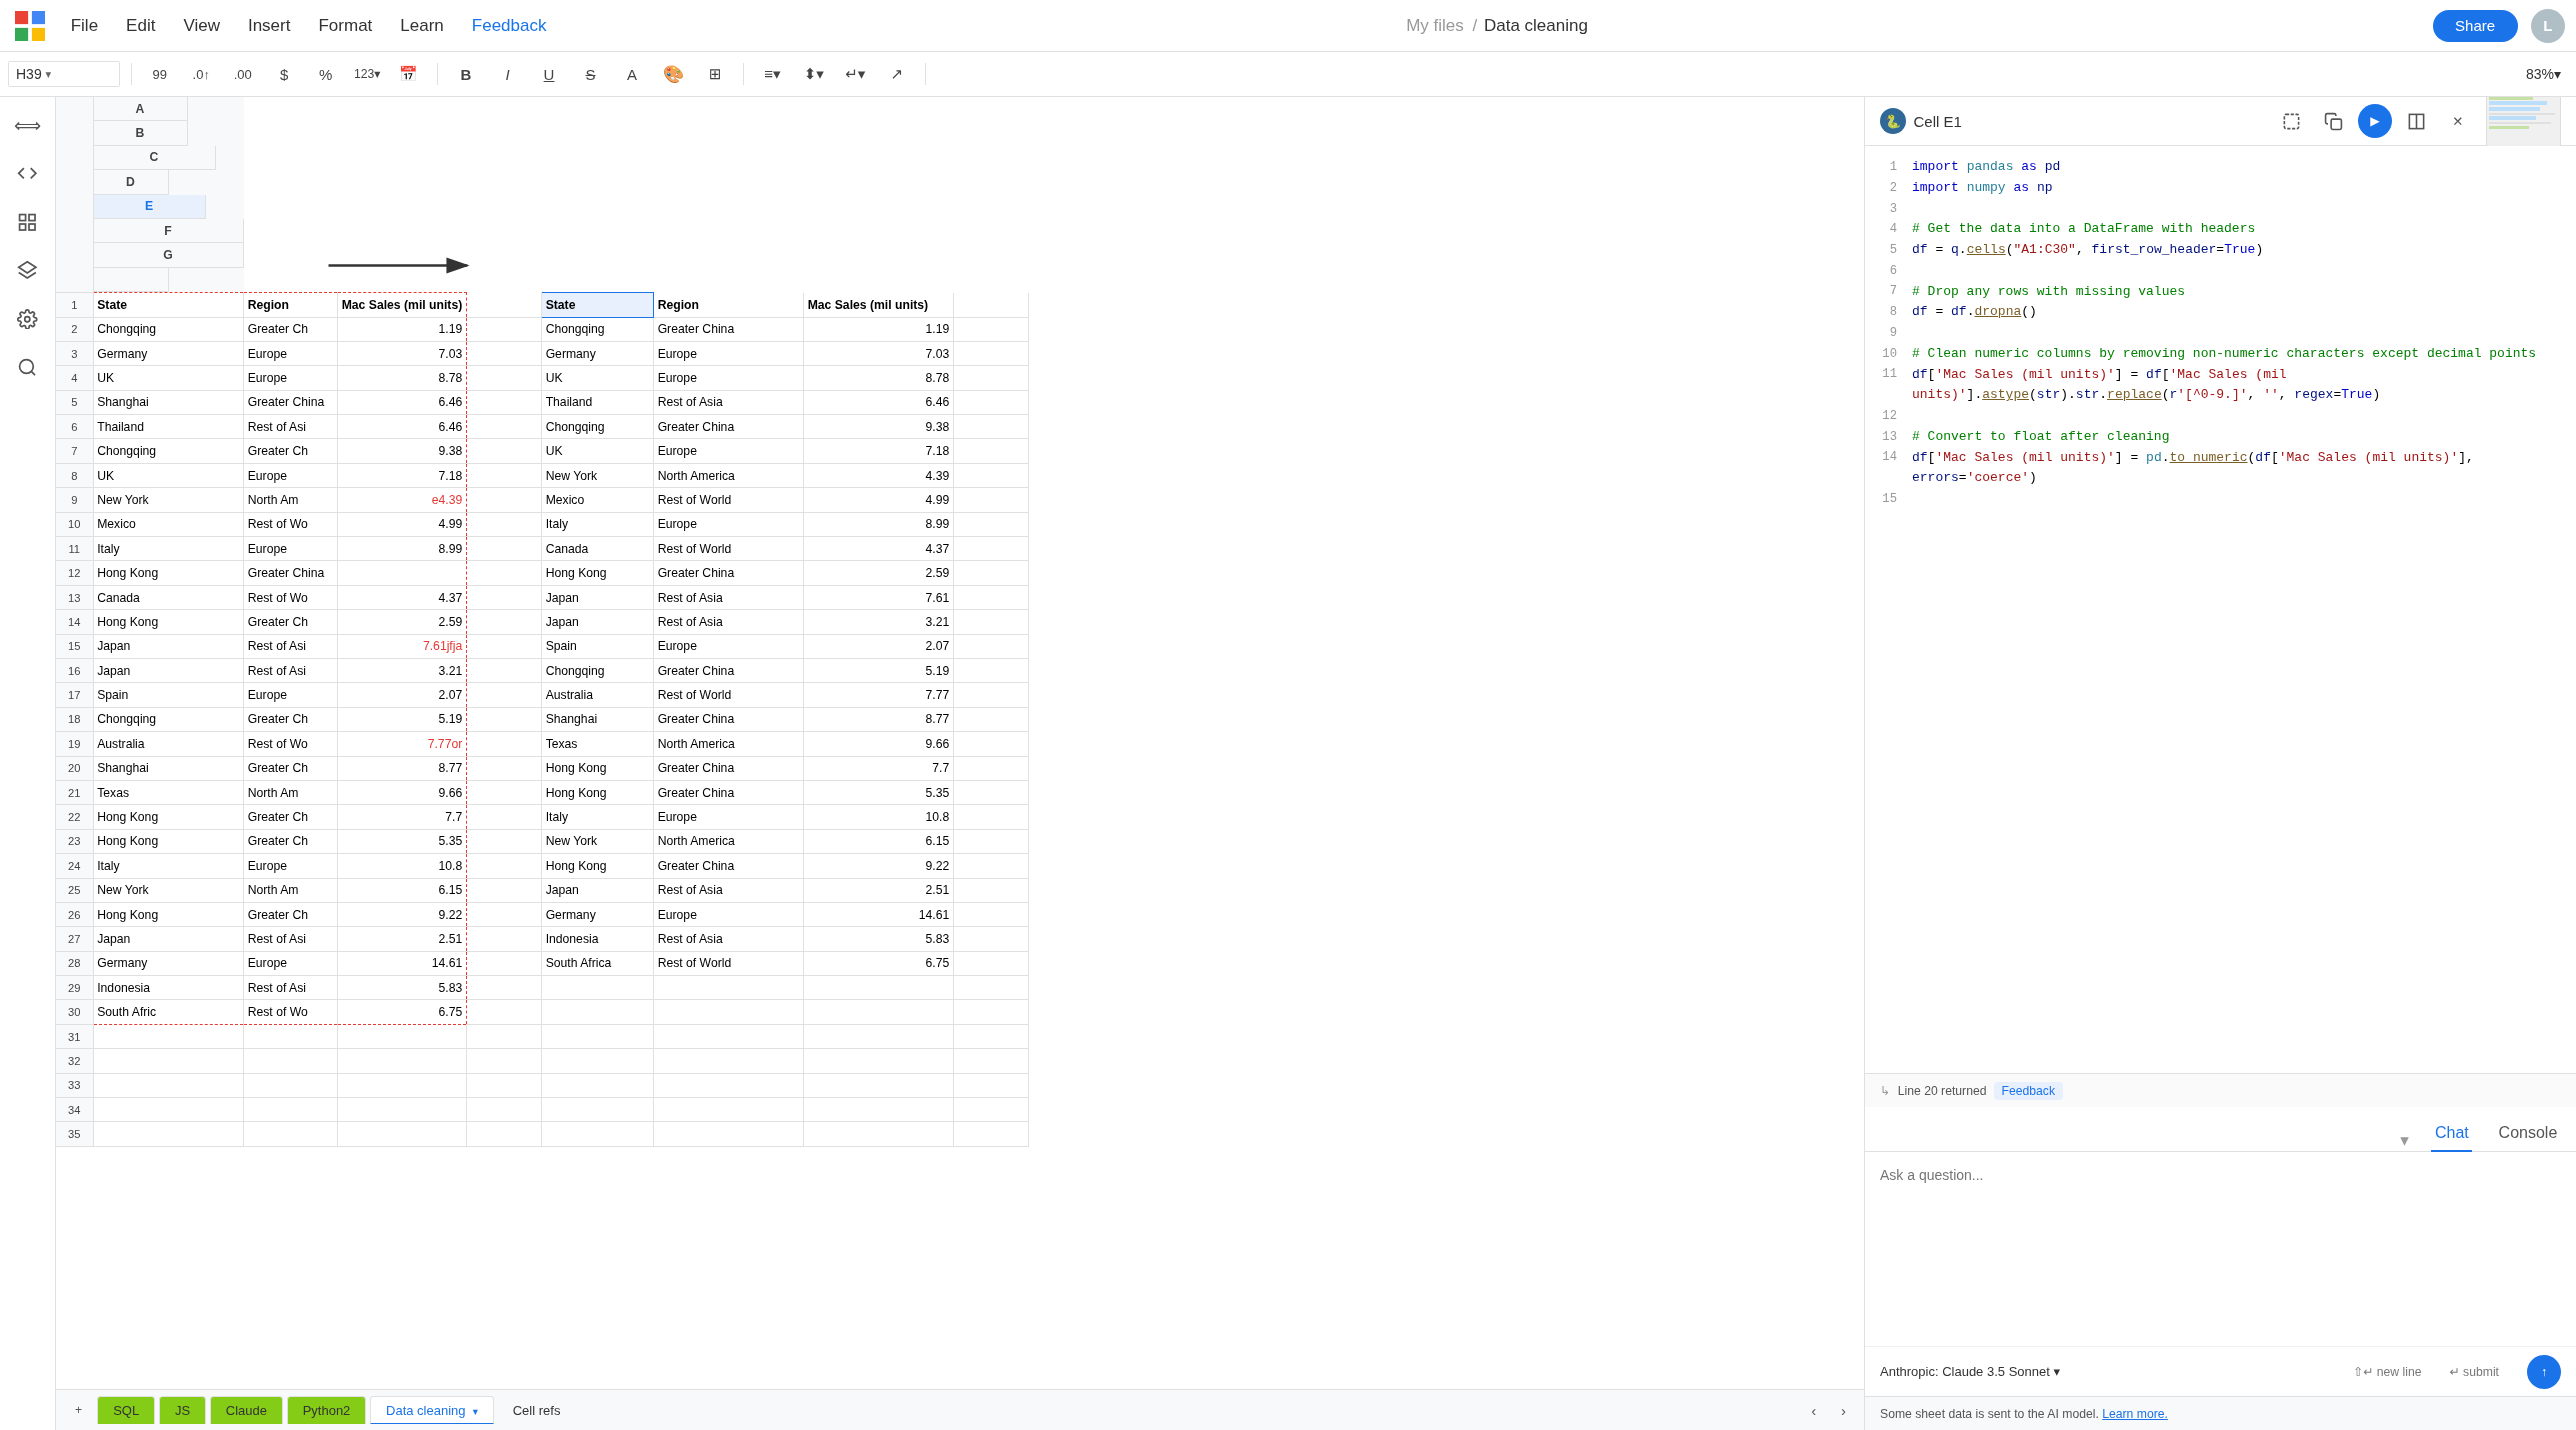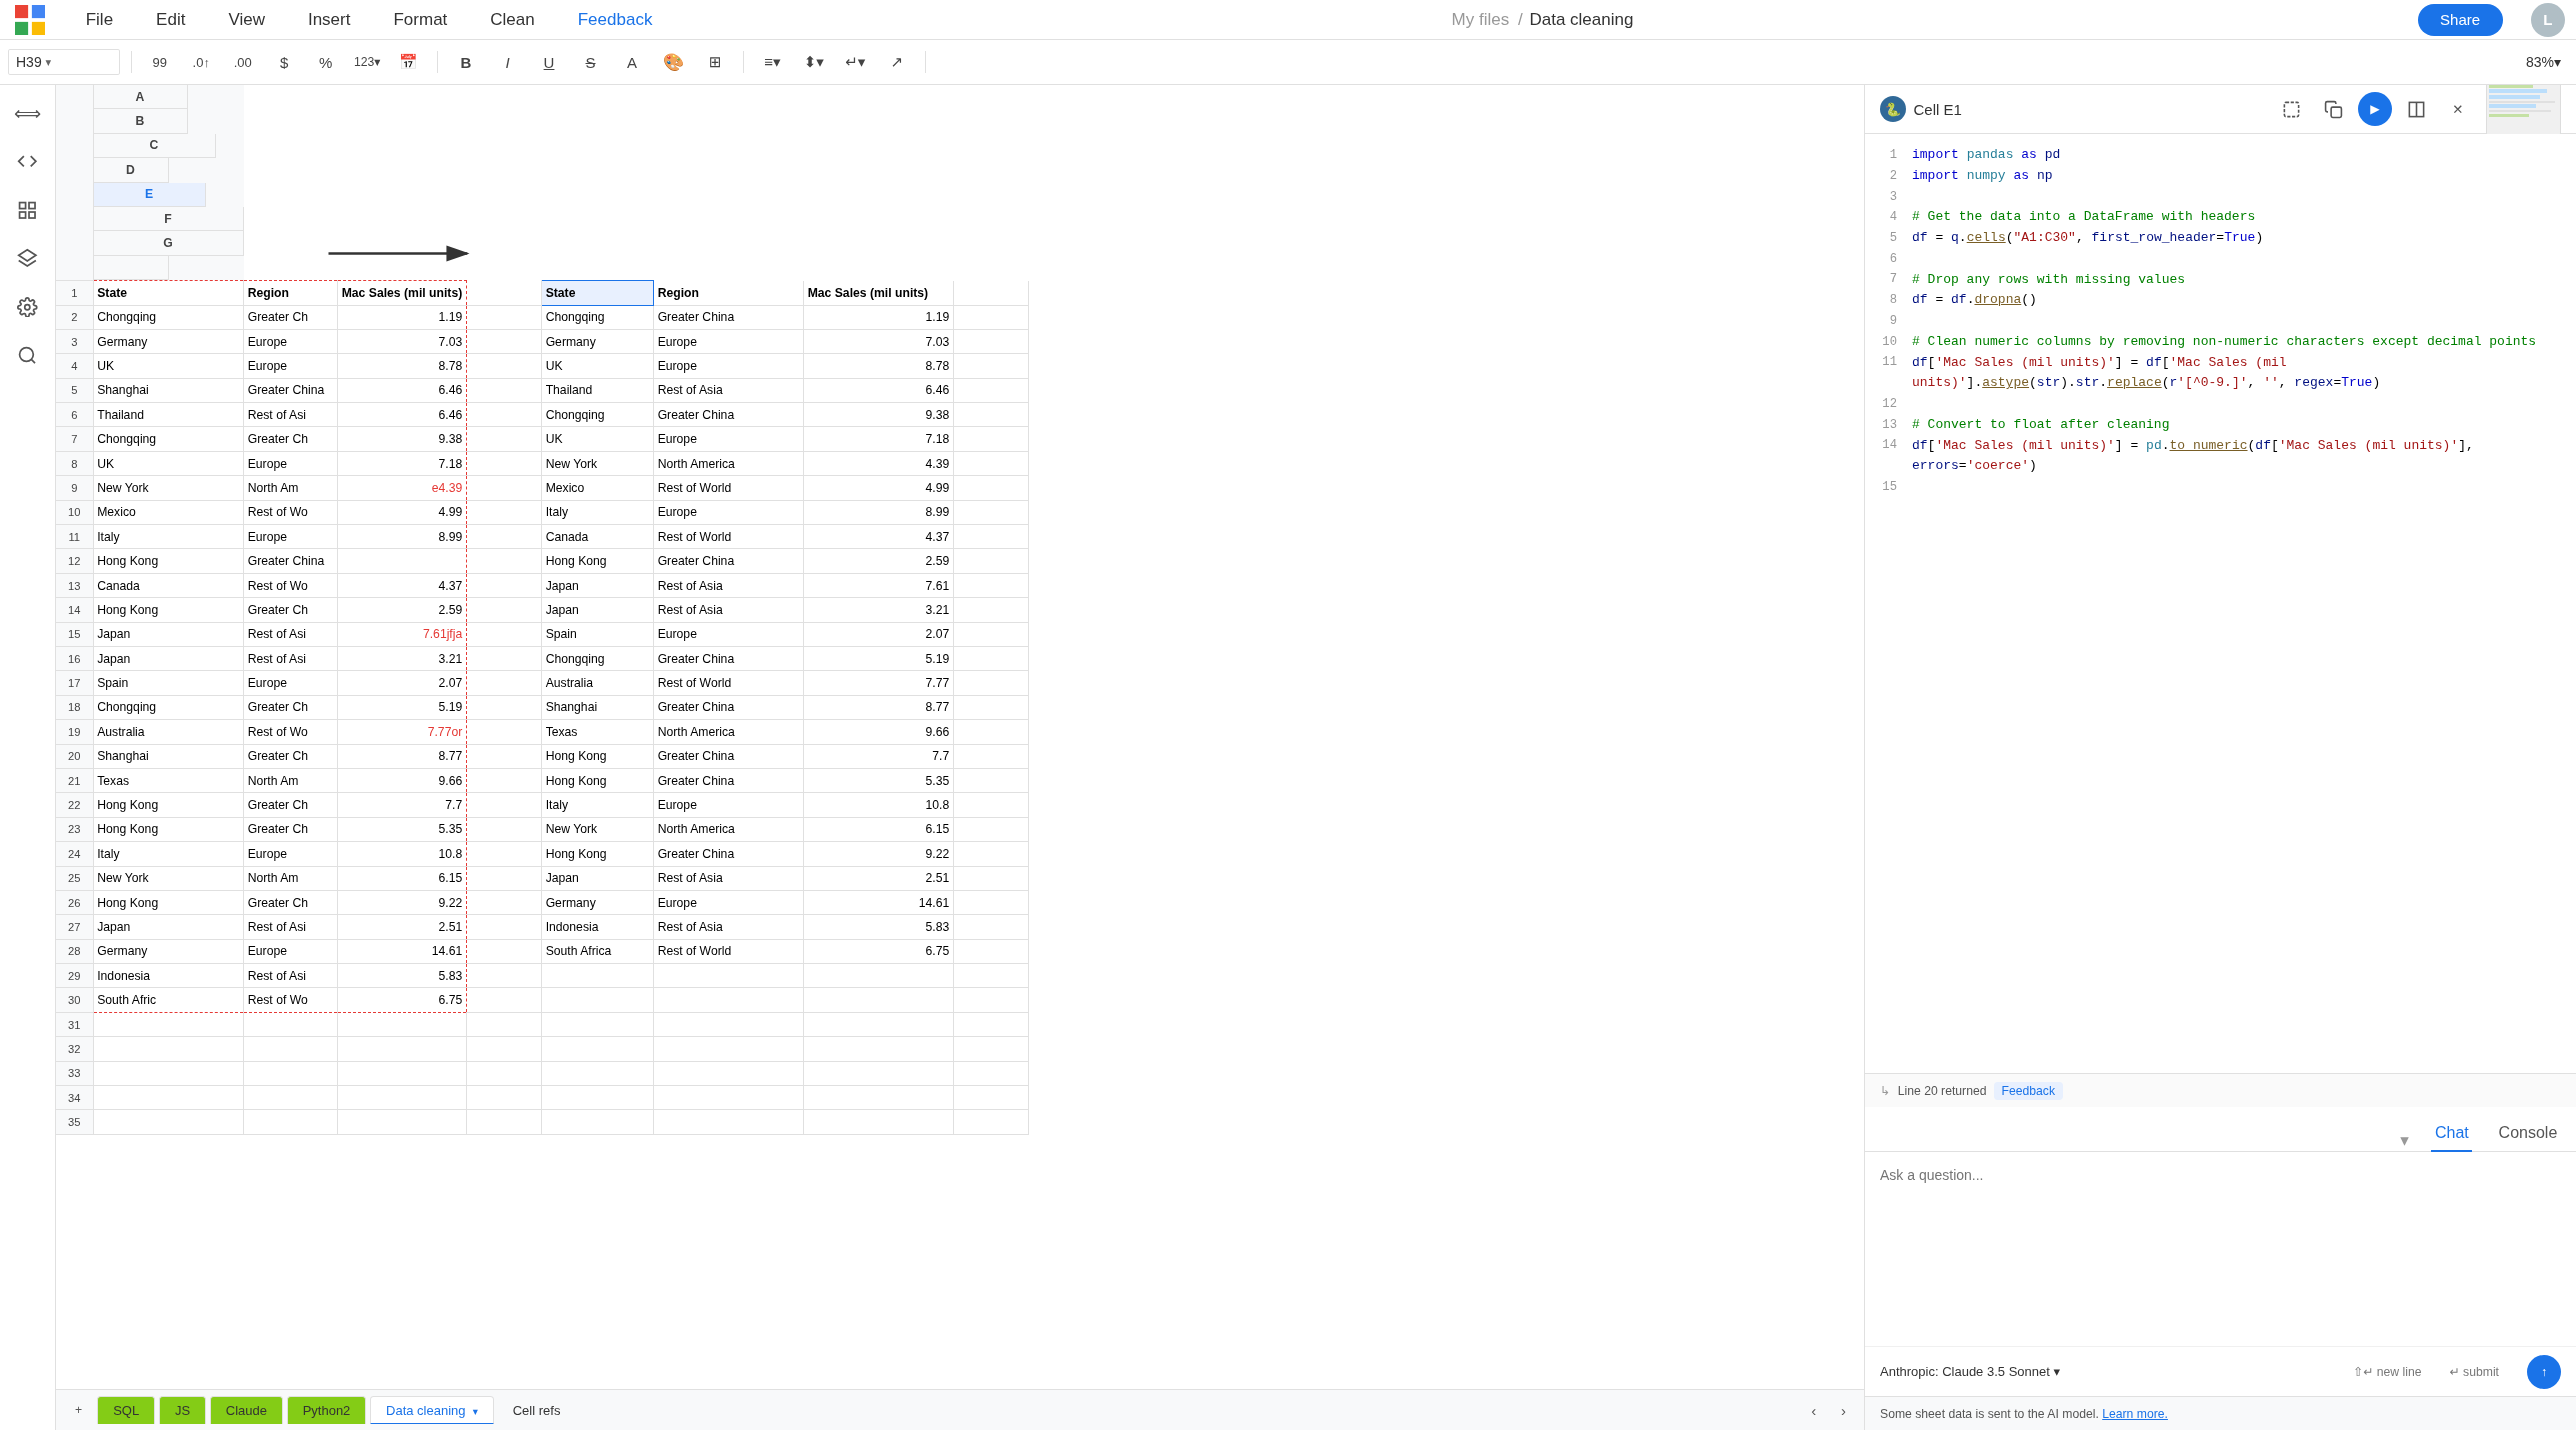--- a/index.html
+++ b/index.html
@@ -1,21 +1,21 @@
 <!DOCTYPE html>
 <html style="font-size:15px"><head>
   <meta charset="utf-8">
   <style>
     * { margin: 0; padding: 0; box-sizing: border-box; }
     body { font-family: 'Arial', sans-serif; font-size: 12.2px; background: #fff; width: 2576px; height: 1430px; overflow: hidden; display: flex; flex-direction: column; }
 
     
     .menu-bar {
-      display: flex; align-items: center; height: 40px; background: #fff;
-      border-bottom: 0.9px solid #e0e0e0; padding: 0 11.2px; gap: 17px;
+      display: flex; align-items: center; height: 52px; background: #fff;
+      border-bottom: 0.9px solid #e0e0e0; padding: 0 11.2px; gap: 2px;
     }
     .menu-logo { width: 37px; height: 37px; margin-right: 7.5px; display: flex; align-items: center; justify-content: center; }
     .menu-logo svg { width: 30px; height: 30px; }
     .menu-item {
       padding: 5.6px 13px; border-radius: 3.7px; cursor: pointer; font-size: 17px; color: #333;
     }
     .menu-title { flex: 1; text-align: center; font-size: 17px; color: #333; }
     .menu-title span { color: #999; margin: 0 2px; }
     .menu-title strong { font-weight: 500; }
     .share-btn {
@@ -237,21 +237,21 @@
       <rect x="18" y="0" width="14" height="14" fill="#4285F4"></rect>
       <rect x="0" y="18" width="14" height="14" fill="#34A853"></rect>
       <rect x="18" y="18" width="14" height="14" fill="#FBBC05"></rect>
     </svg>
   </div>
   <div class="menu-item">File</div>
   <div class="menu-item">Edit</div>
   <div class="menu-item">View</div>
   <div class="menu-item">Insert</div>
   <div class="menu-item">Format</div>
-  <div class="menu-item">Clean</div>
+  <div class="menu-item">Learn</div>
   <div class="menu-item" style="color:#1a73e8; font-weight:500;">Feedback</div>
   <div class="menu-title">
     <span>My files</span>
     <span>/</span>
     <strong>Data cleaning</strong>
   </div>
   <button class="share-btn">Share</button>
   <div class="user-avatar">L</div>
 </div>
 

